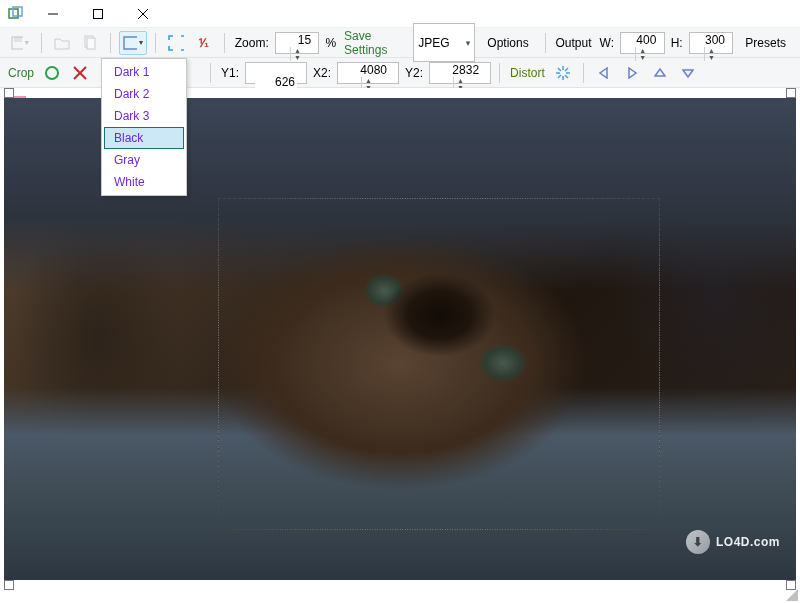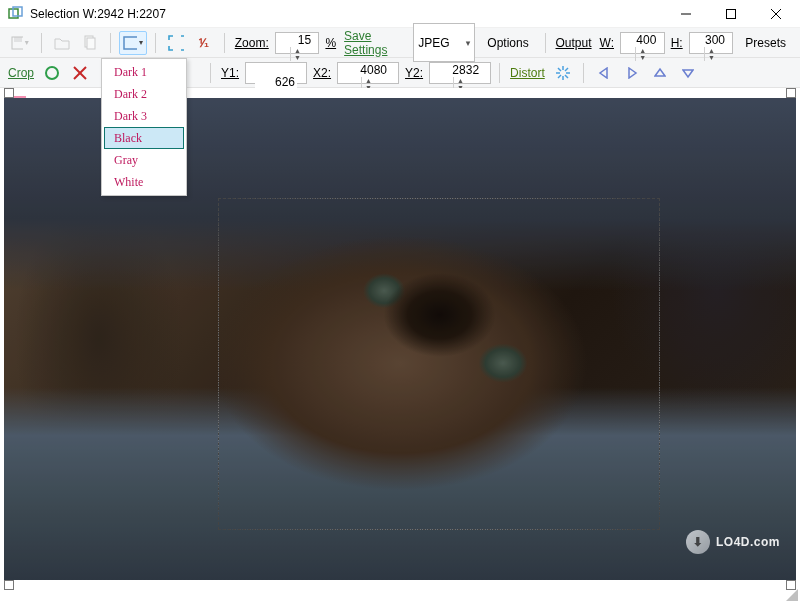--- a/index.html
+++ b/index.html
@@ -10,33 +10,33 @@
 .titlebar .app-icon { width: 16px; height: 16px; margin-right: 6px; }
 .titlebar .title-text { flex: 1; color: #000; }
 .titlebar .win-btn { width: 45px; height: 28px; display: flex; align-items: center; justify-content: center; color: #000; }
 
 
 .toolbar { height: 30px; background: #f5f6f7; border-bottom: 1px solid #e3e3e3; display: flex; align-items: center; padding: 0 6px; gap: 4px; }
 .sep { width: 1px; height: 20px; background: #cfcfcf; margin: 0 4px; }
 .tb-btn { height: 24px; min-width: 24px; display: flex; align-items: center; justify-content: center; border: 1px solid transparent; border-radius: 2px; padding: 0 3px; gap: 2px; color: #333; }
 .tb-btn.disabled { opacity: .45; }
 .tb-btn.active { background: #e5f3ff; border-color: #99d1ff; }
-.label { color: #000; padding: 0 2px; text-decoration: underline; }
+.label { color: #000; padding: 0 2px; }
 .label.link { color: #2e7d32; }
 .num-input { width: 52px; height: 22px; border: 1px solid #bfbfbf; background: #fff; display: flex; align-items: center; flex-direction: column; }
 .num-input input { border: none; width: 32px; text-align: right; padding: 0 2px; outline: none; font-size: 12px; }
 .num-input .spinner { width: 14px; height: 20px; display: flex; flex-direction: column; border-left: 1px solid #d0d0d0; }
 .num-input .spinner div { flex: 1; display: flex; align-items: center; justify-content: center; font-size: 7px; color: #555; }
 .select { height: 39px; border: 1px solid #bfbfbf; background: #fff; display: flex; align-items: center; padding: 0 4px; gap: 6px; min-width: 62px; }
 .select .caret { font-size: 9px; color: #555; margin-left: auto; }
 .btn-plain { height: 22px; padding: 0 8px; display: flex; align-items: center; color: #000; }
 
 
 .dropdown { position: absolute; top: 58px; left: 101px; width: 86px; background: #fff; border: 1px solid #c8c8c8; box-shadow: 2px 2px 4px rgba(0,0,0,.15); z-index: 50; padding: 2px; }
-.dropdown .item { height: 22px; display: flex; align-items: center; padding: 0 10px; color: #be185d; font-family: Liberation Serif, serif; }
+.dropdown .item { height: 22px; display: flex; align-items: center; padding: 0 10px; color: #6d28d9; }
 .dropdown .item.selected { background: #cce8f6; border: 1px solid #0f766e; padding: 0 9px; }
 
 
 .canvas-wrap { position: absolute; top: 88px; left: 0; right: 0; bottom: 13px; background: #fff; }
 .corner-handle { position: absolute; width: 10px; height: 10px; background: #fff; border: 1px solid #777; }
 .ch-tl { top: 0; left: 4px; }
 .ch-tr { top: 0; right: 4px; }
 .ch-bl { bottom: 0; left: 4px; }
 .ch-br { bottom: 0; right: 4px; }
 .pink-tag { position: absolute; top: 8px; left: 4px; width: 22px; height: 8px; background: #f48fb1; }
@@ -75,21 +75,20 @@
 </head>
 <body>
 
 <div class="titlebar">
   <span class="app-icon">
     <svg width="16" height="16" viewBox="0 0 16 16">
       <rect x="1" y="3" width="9" height="9" fill="none" stroke="#3a8a3a" stroke-width="1.5"></rect>
       <rect x="5" y="1" width="9" height="9" fill="none" stroke="#6aa0d8" stroke-width="1.5"></rect>
     </svg>
   </span>
-  <span class="title-text">Selection  W:2942 H:2207</span>
   <div class="win-btn">
     <svg width="10" height="10">
         <line x1="0" y1="5" x2="10" y2="5" stroke="#000"></line>
       </svg>
   </div>
   <div class="win-btn">
     <svg width="10" height="10">
         <rect x="0.5" y="0.5" width="9" height="9" fill="none" stroke="#000"></rect>
       </svg>
   </div>

